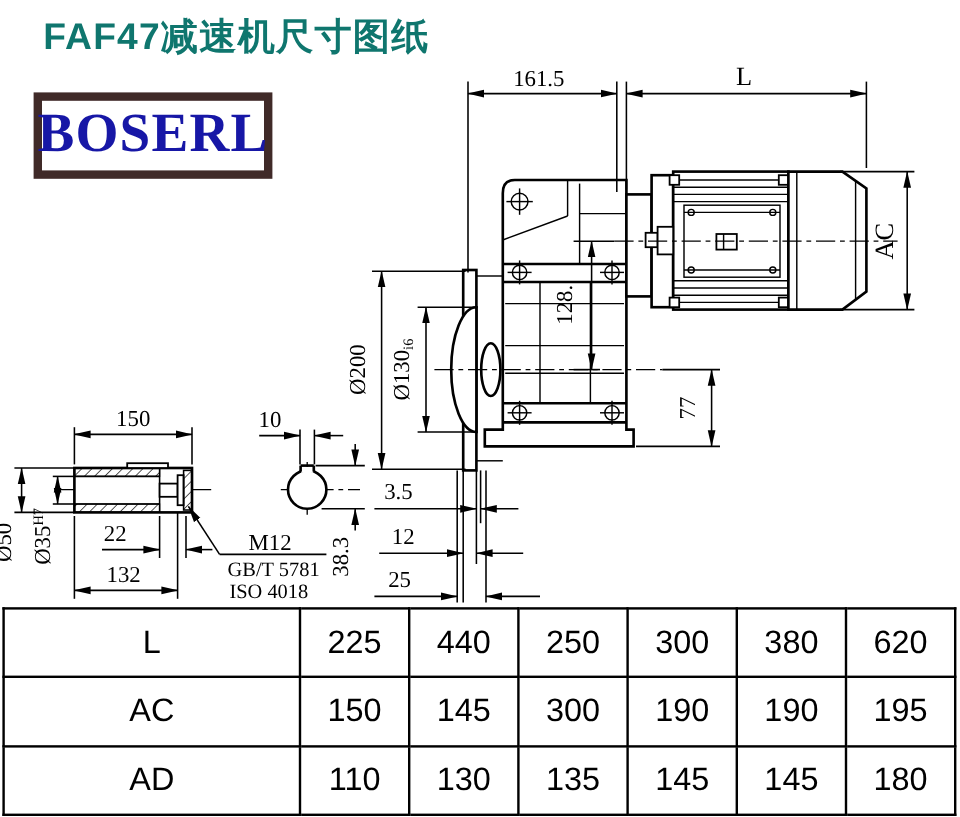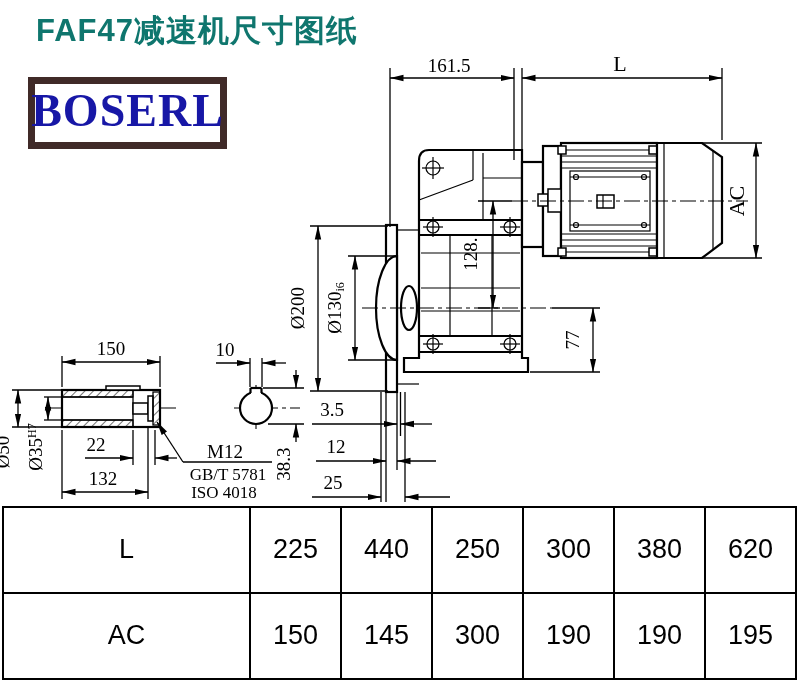--- a/index.html
+++ b/index.html
@@ -277,14 +277,23 @@
   </tr>
   <tr style="height:37px">
     <td>AC</td>
     <td>150</td>
     <td>145</td>
     <td>300</td>
     <td>190</td>
     <td>190</td>
     <td>195</td>
   </tr>
+  <tr style="height:37px">
+    <td>AD</td>
+    <td>110</td>
+    <td>130</td>
+    <td>135</td>
+    <td>145</td>
+    <td>145</td>
+    <td>180</td>
+  </tr>
 </tbody>
   </table>
 
 </body></html>

